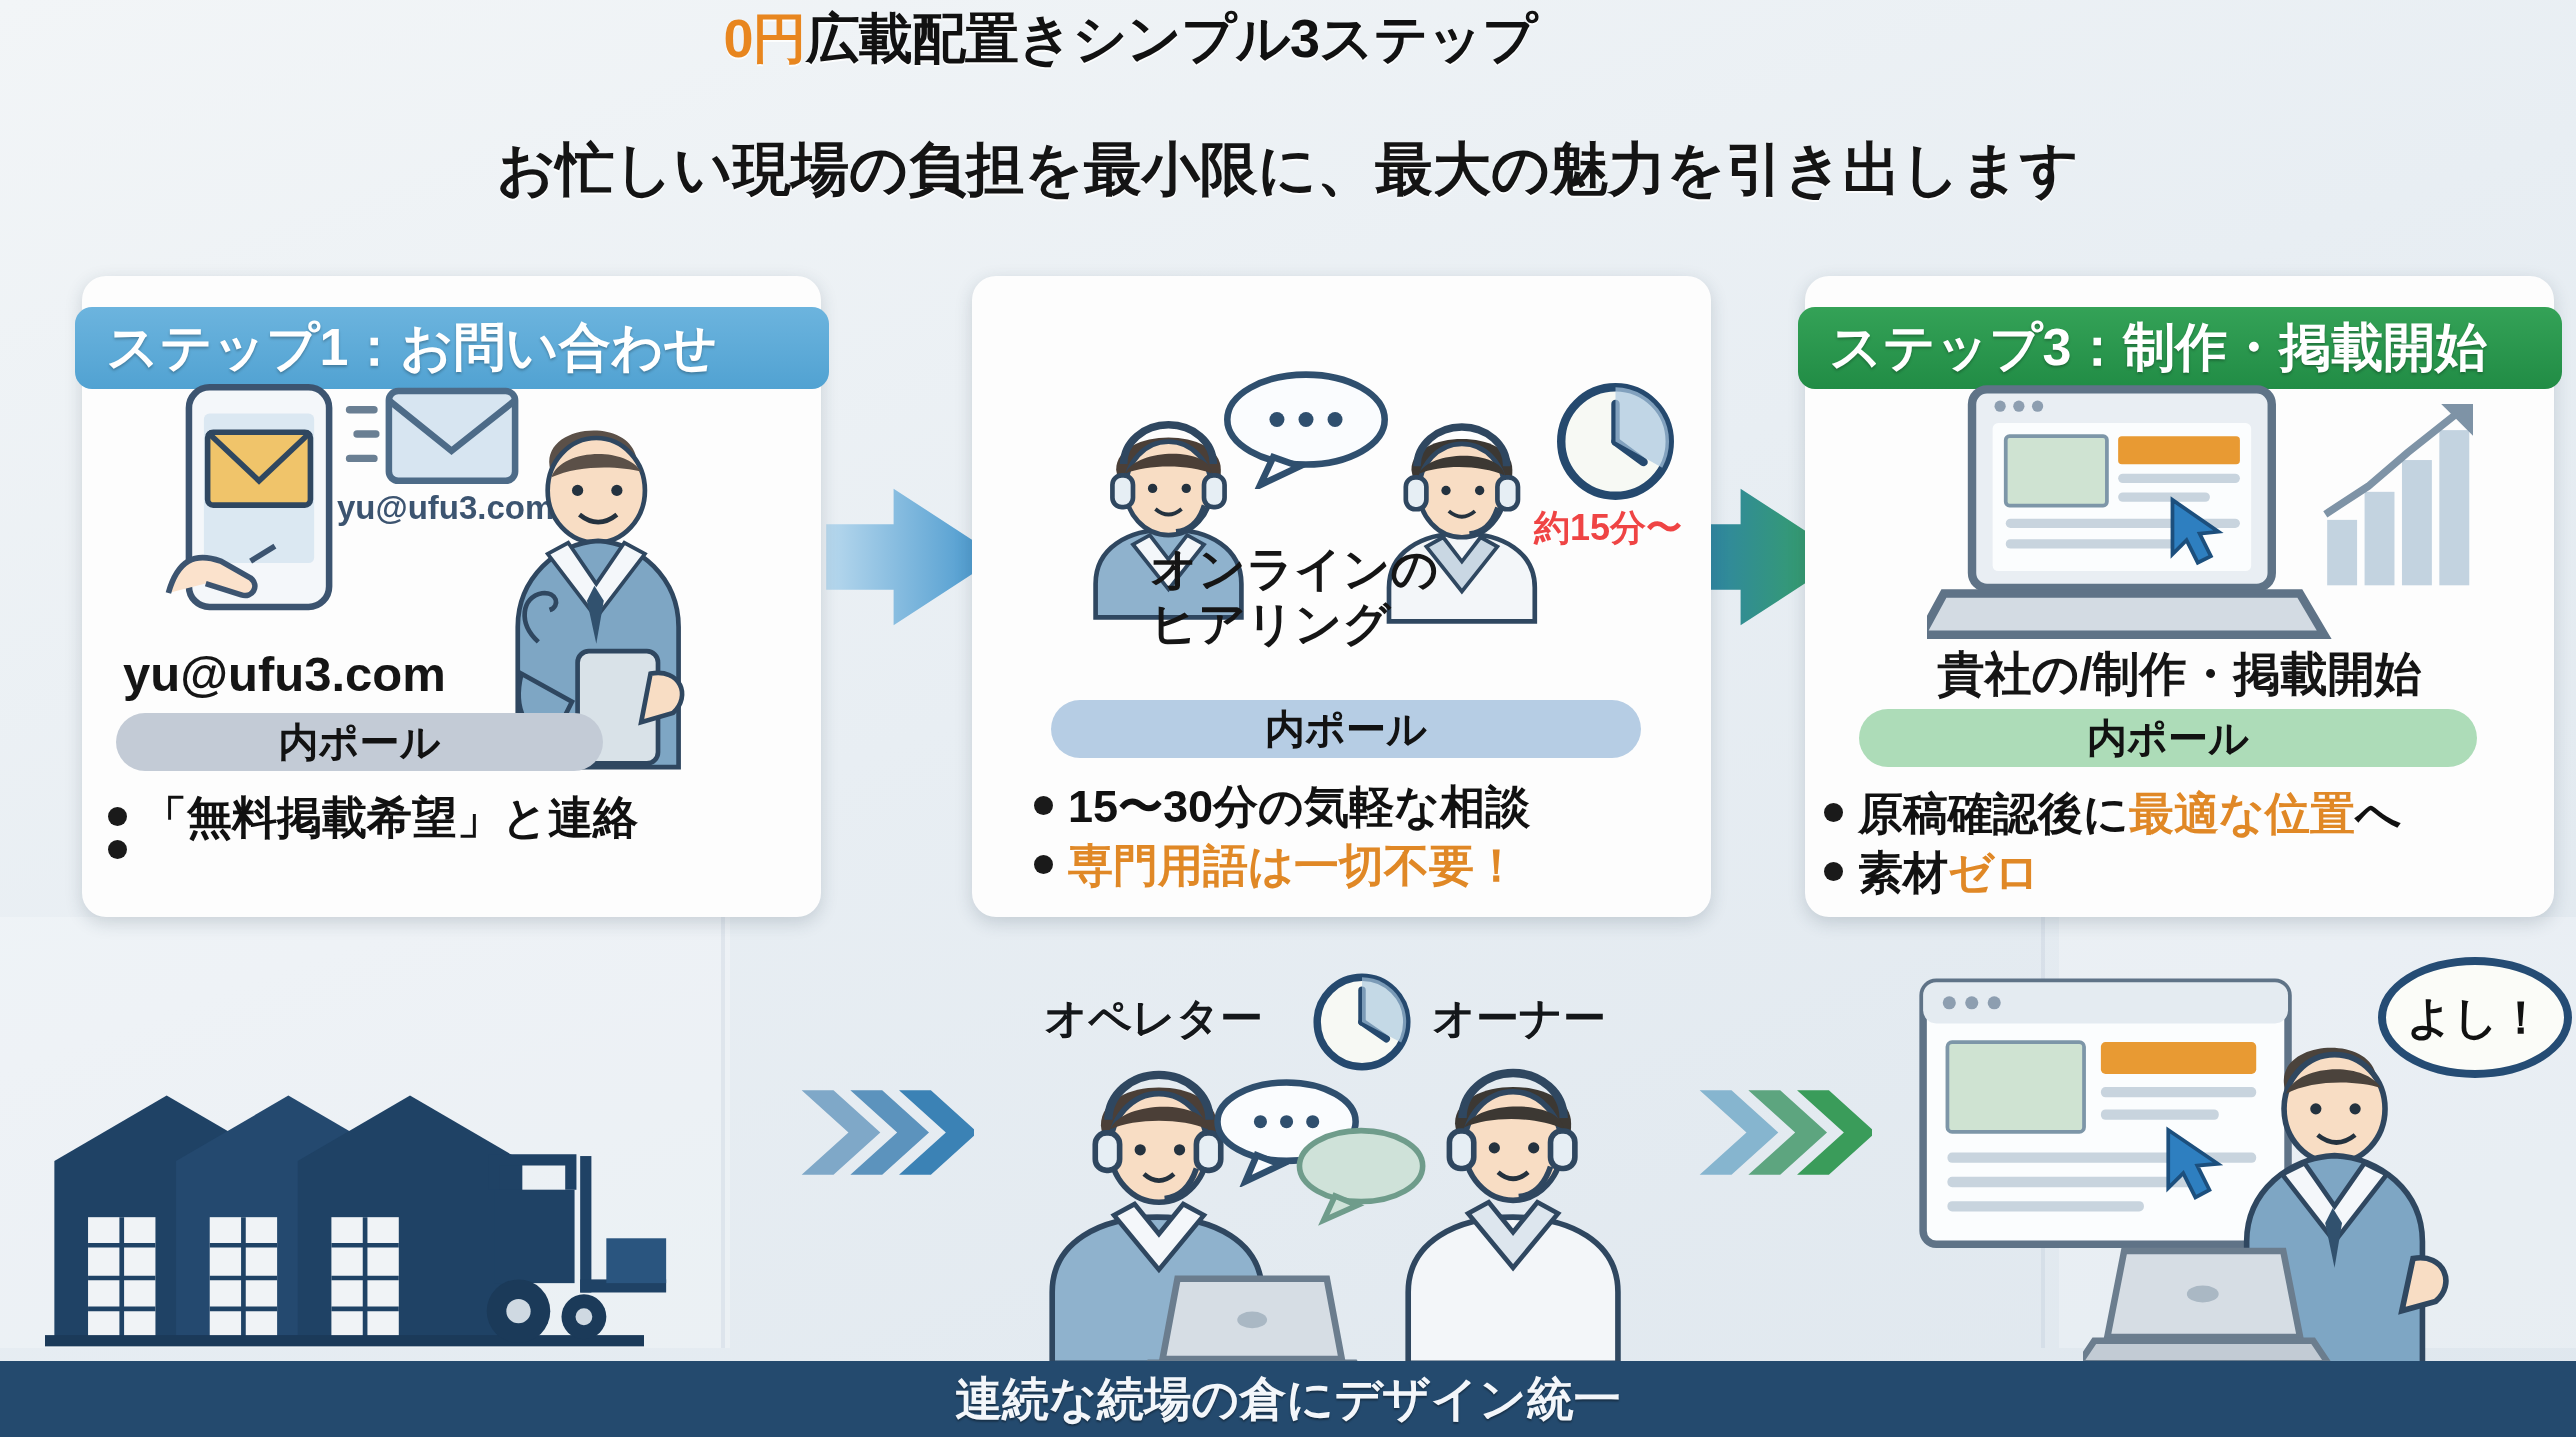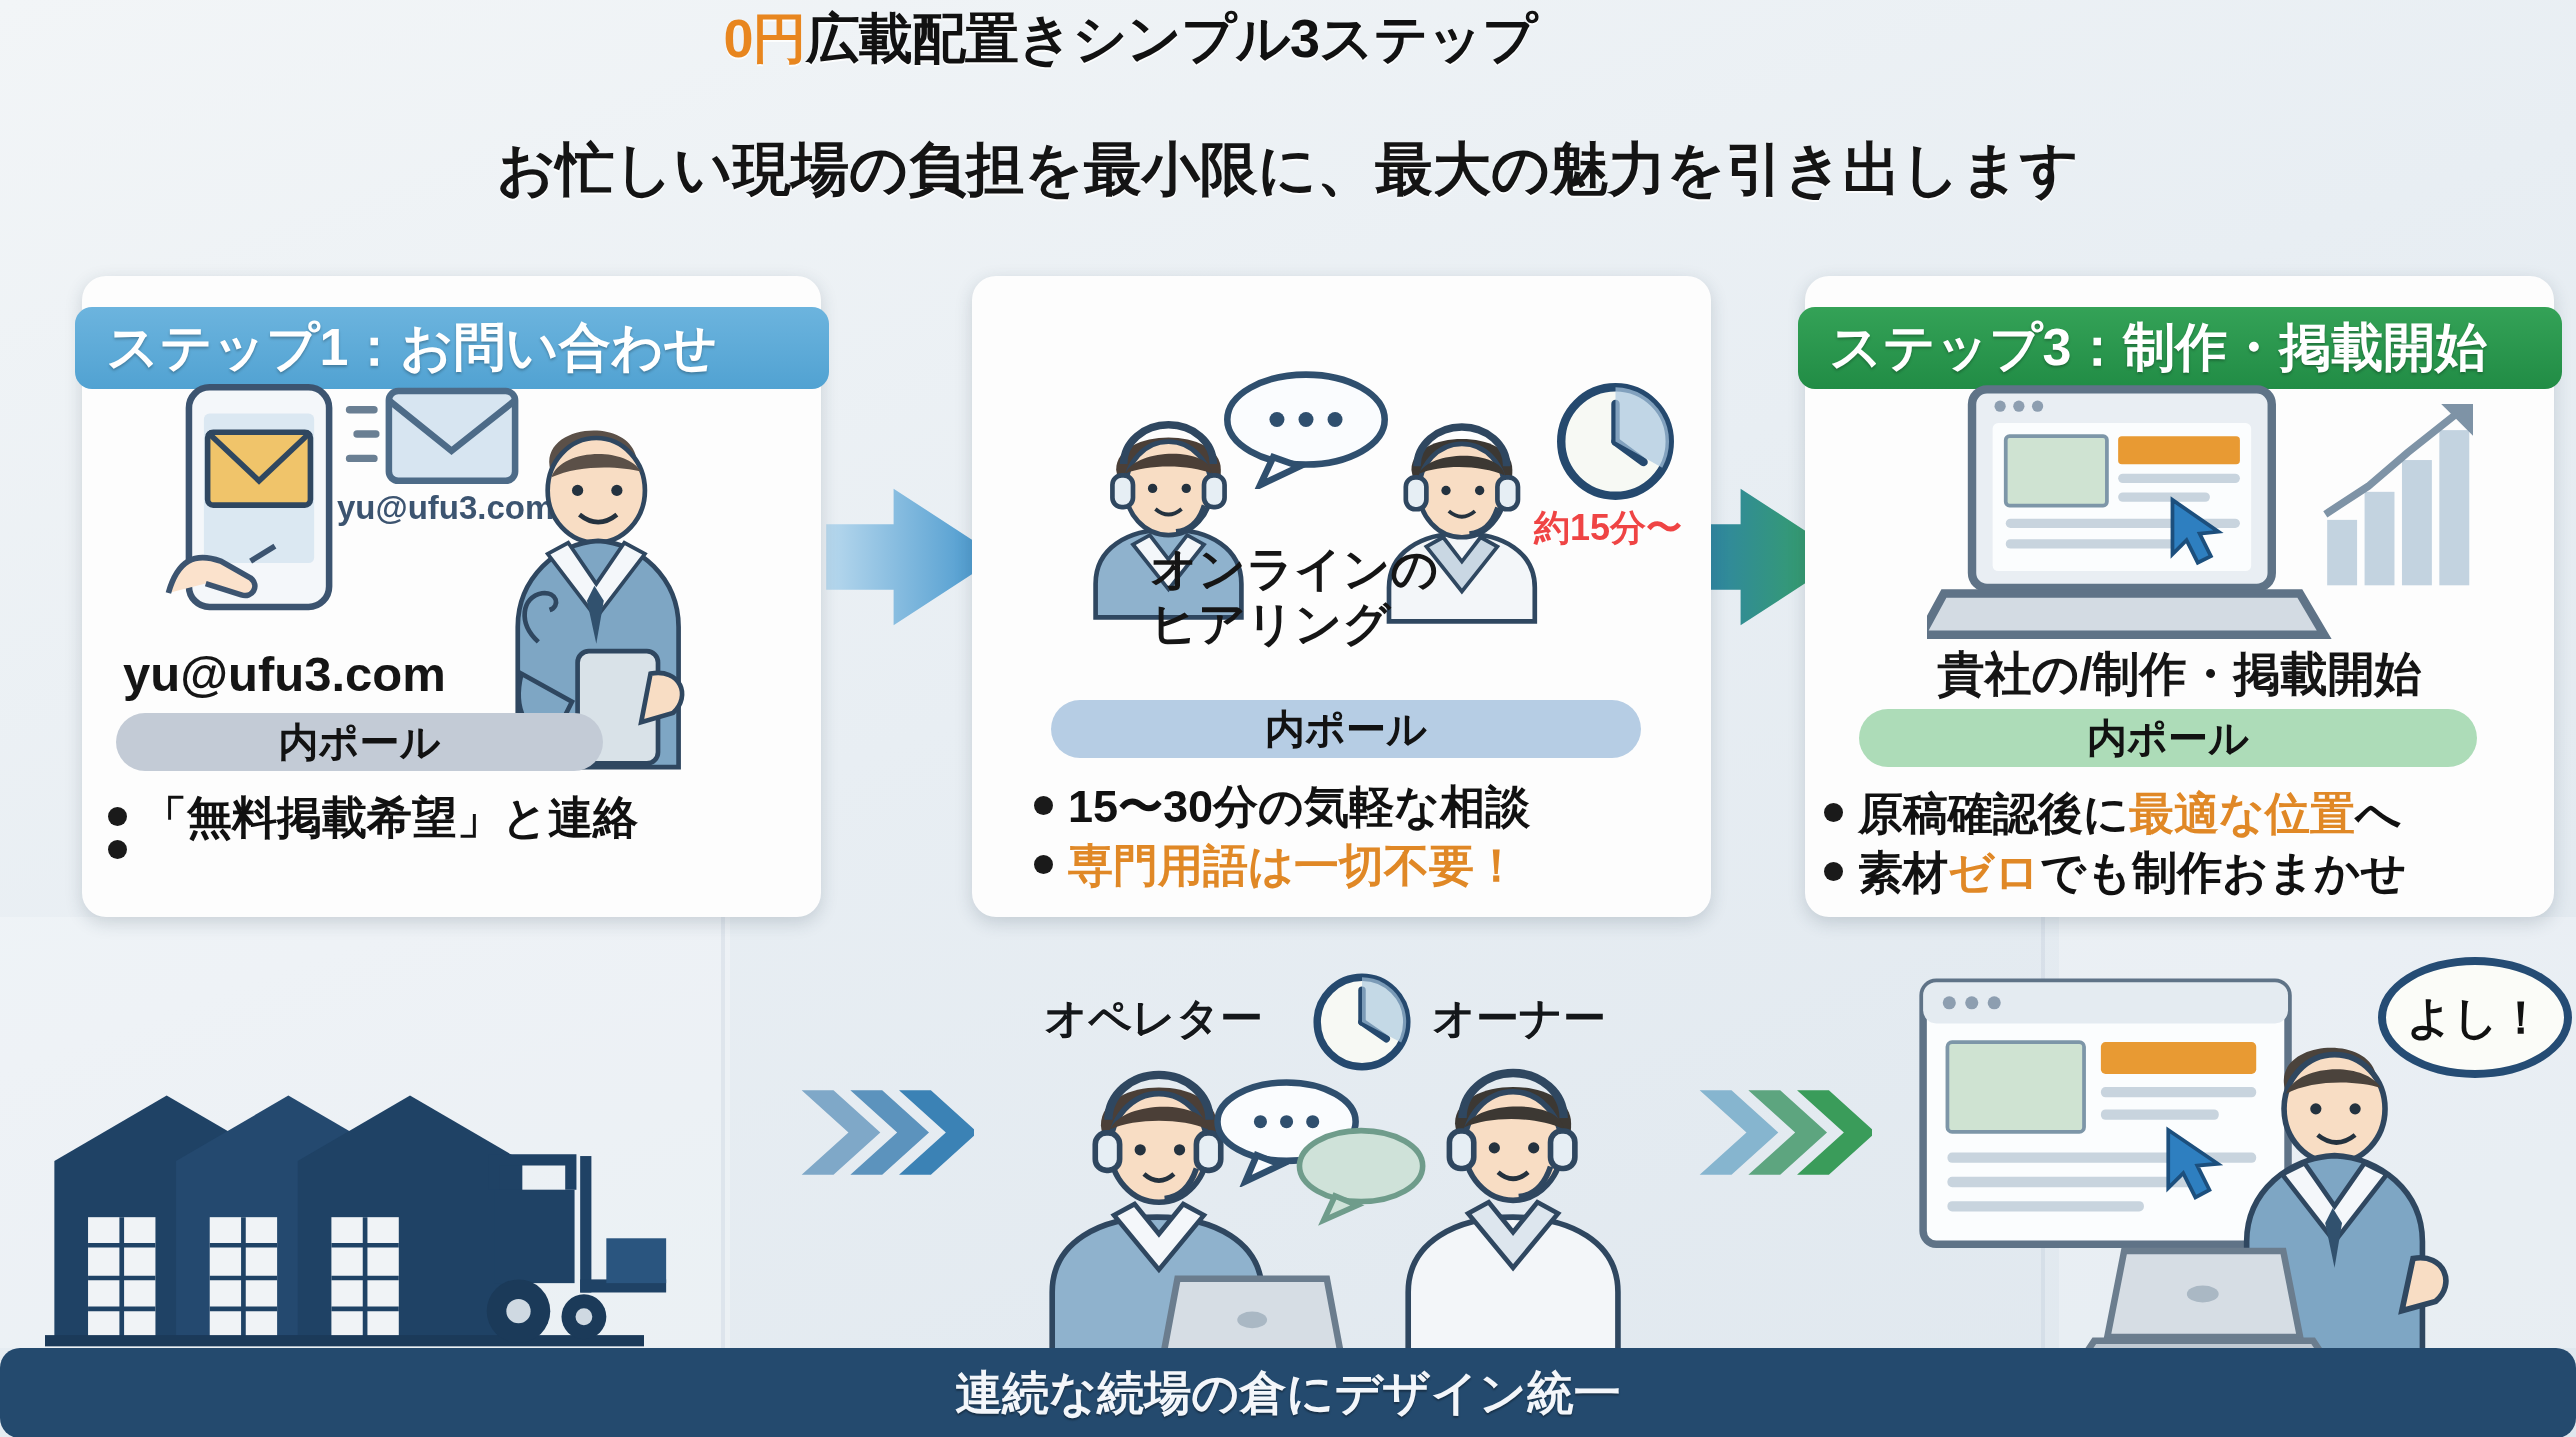--- a/index.html
+++ b/index.html
@@ -102,22 +102,22 @@
     position:absolute;font-size:43px;font-weight:bold;color:#14171a;
     white-space:nowrap;text-shadow:0 0.9px 0 rgba(255,255,255,.7);
   }
   .bubble{
     position:absolute;width:178px;height:105px;border-radius:50%;
     background:#fbfcf8;border:8.4px solid #254c74;
     display:flex;align-items:center;justify-content:center;
     font-size:45px;font-weight:bold;color:#111;
   }
   #footer{
-    position:absolute;left:0;bottom:0;width:2576px;height:90px;
-    background:#244a6e;display:flex;align-items:center;justify-content:center;border-radius:20px;
+    position:absolute;left:0;bottom:0;width:2576px;height:77px;
+    background:#244a6e;display:flex;align-items:center;justify-content:center;
   }
   #footer span{
     font-size:47px;font-weight:bold;color:#f3f6fa;white-space:nowrap;
     text-shadow:0 1.9px 1.9px rgba(0,0,0,.35);
   }
   .chevgrp{position:absolute;}
 </style>
 </head>
 <body>
 
@@ -320,21 +320,20 @@
         <div class="bullet">
           <span class="dot"></span>
           <span>原稿確認後に</span>
             <span class="or">最適な位置</span>
             <span>へ</span>
         </div>
         <div class="bullet">
           <span class="dot"></span>
           <span>素材</span>
             <span class="or">ゼロ</span>
-            <span>でも制作おまかせ</span>
         </div>
       </div>
     </div>
   </div>
 
   <svg class="illus" style="left:45px;top:1058px;" width="599" height="309" viewBox="0 0 640 330">
     <path d="M10,110 L130,40 L250,110 L250,300 L10,300 Z" fill="#1f4265"></path>
     <path d="M140,110 L260,40 L380,110 L380,300 L140,300 Z" fill="#24496f"></path>
     <path d="M270,110 L390,40 L510,110 L510,300 L270,300 Z" fill="#1f4265"></path>
     <rect x="46" y="170" width="72" height="130" fill="#f0f3f6"></rect>

